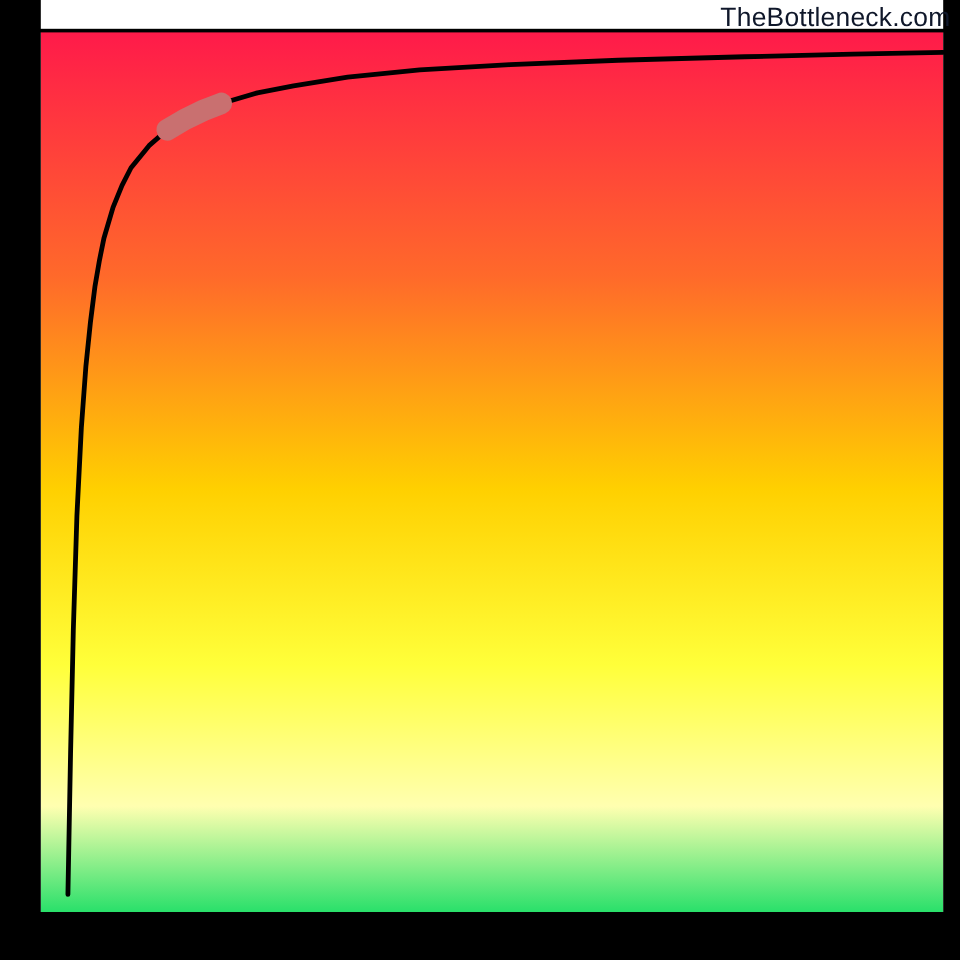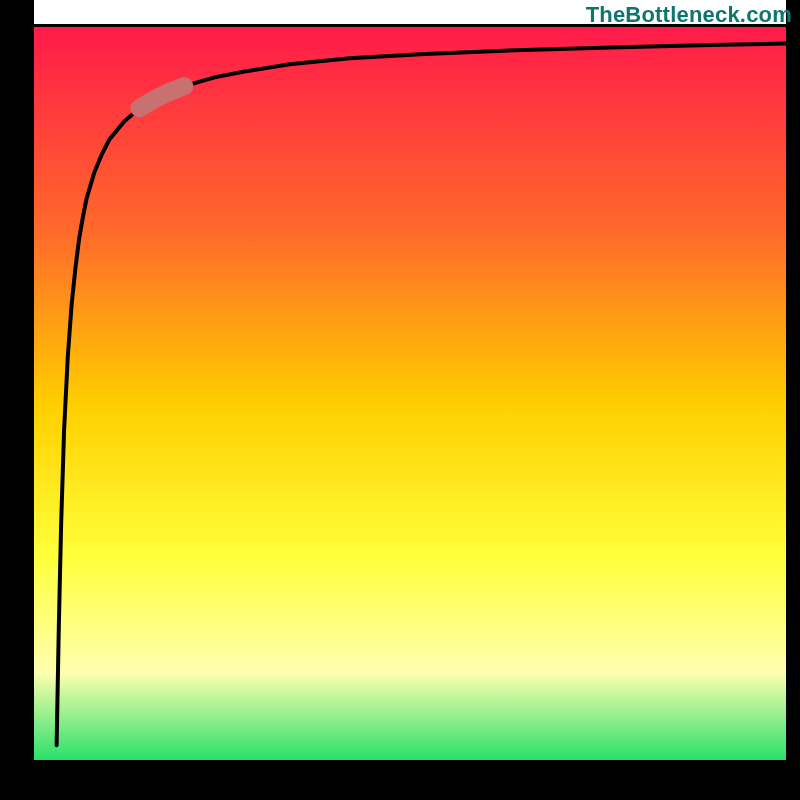--- a/index.html
+++ b/index.html
@@ -12,23 +12,23 @@
   }
   .chart-container {
     position: relative;
     width: 800px;
     height: 800px;
   }
   .watermark {
     position: absolute;
     top: 2px;
     right: 8px;
-    color: #0f766e;
+    color: #0f172a;
     font-size: 22px;
-    font-weight: 700;
+    font-weight: 400;
     letter-spacing: 0.2px;
     z-index: 10;
   }
   svg.plot {
     display: block;
   }
 </style>
 </head>
 <body>
 

